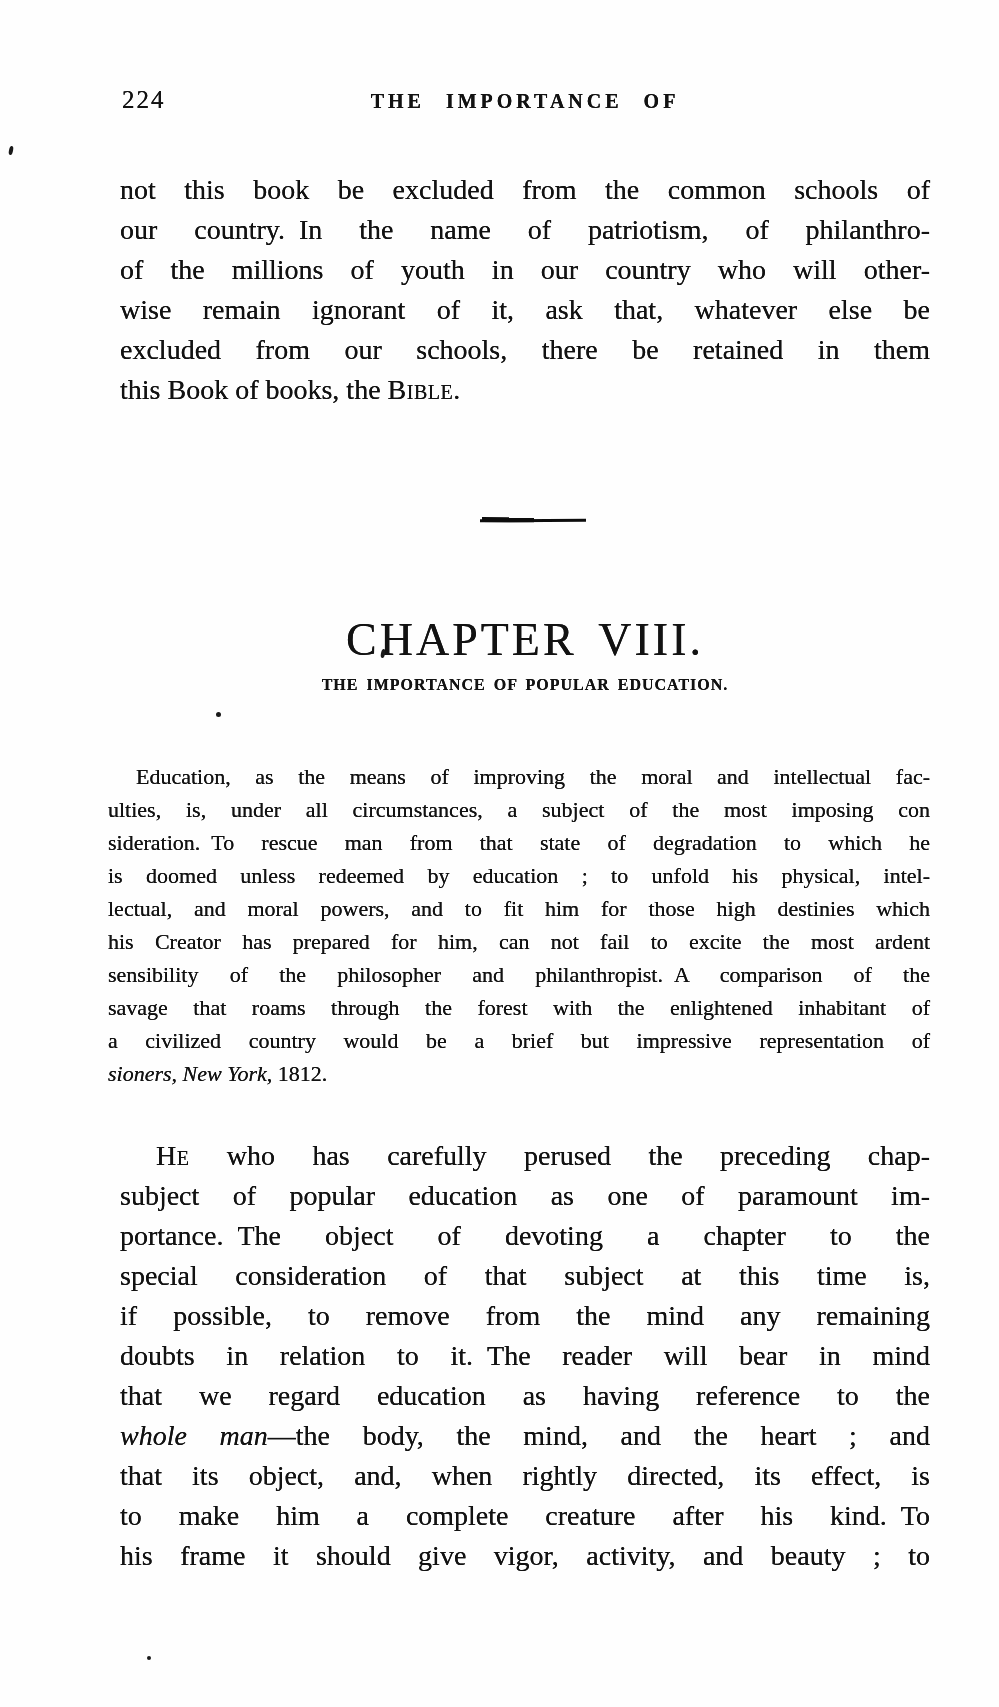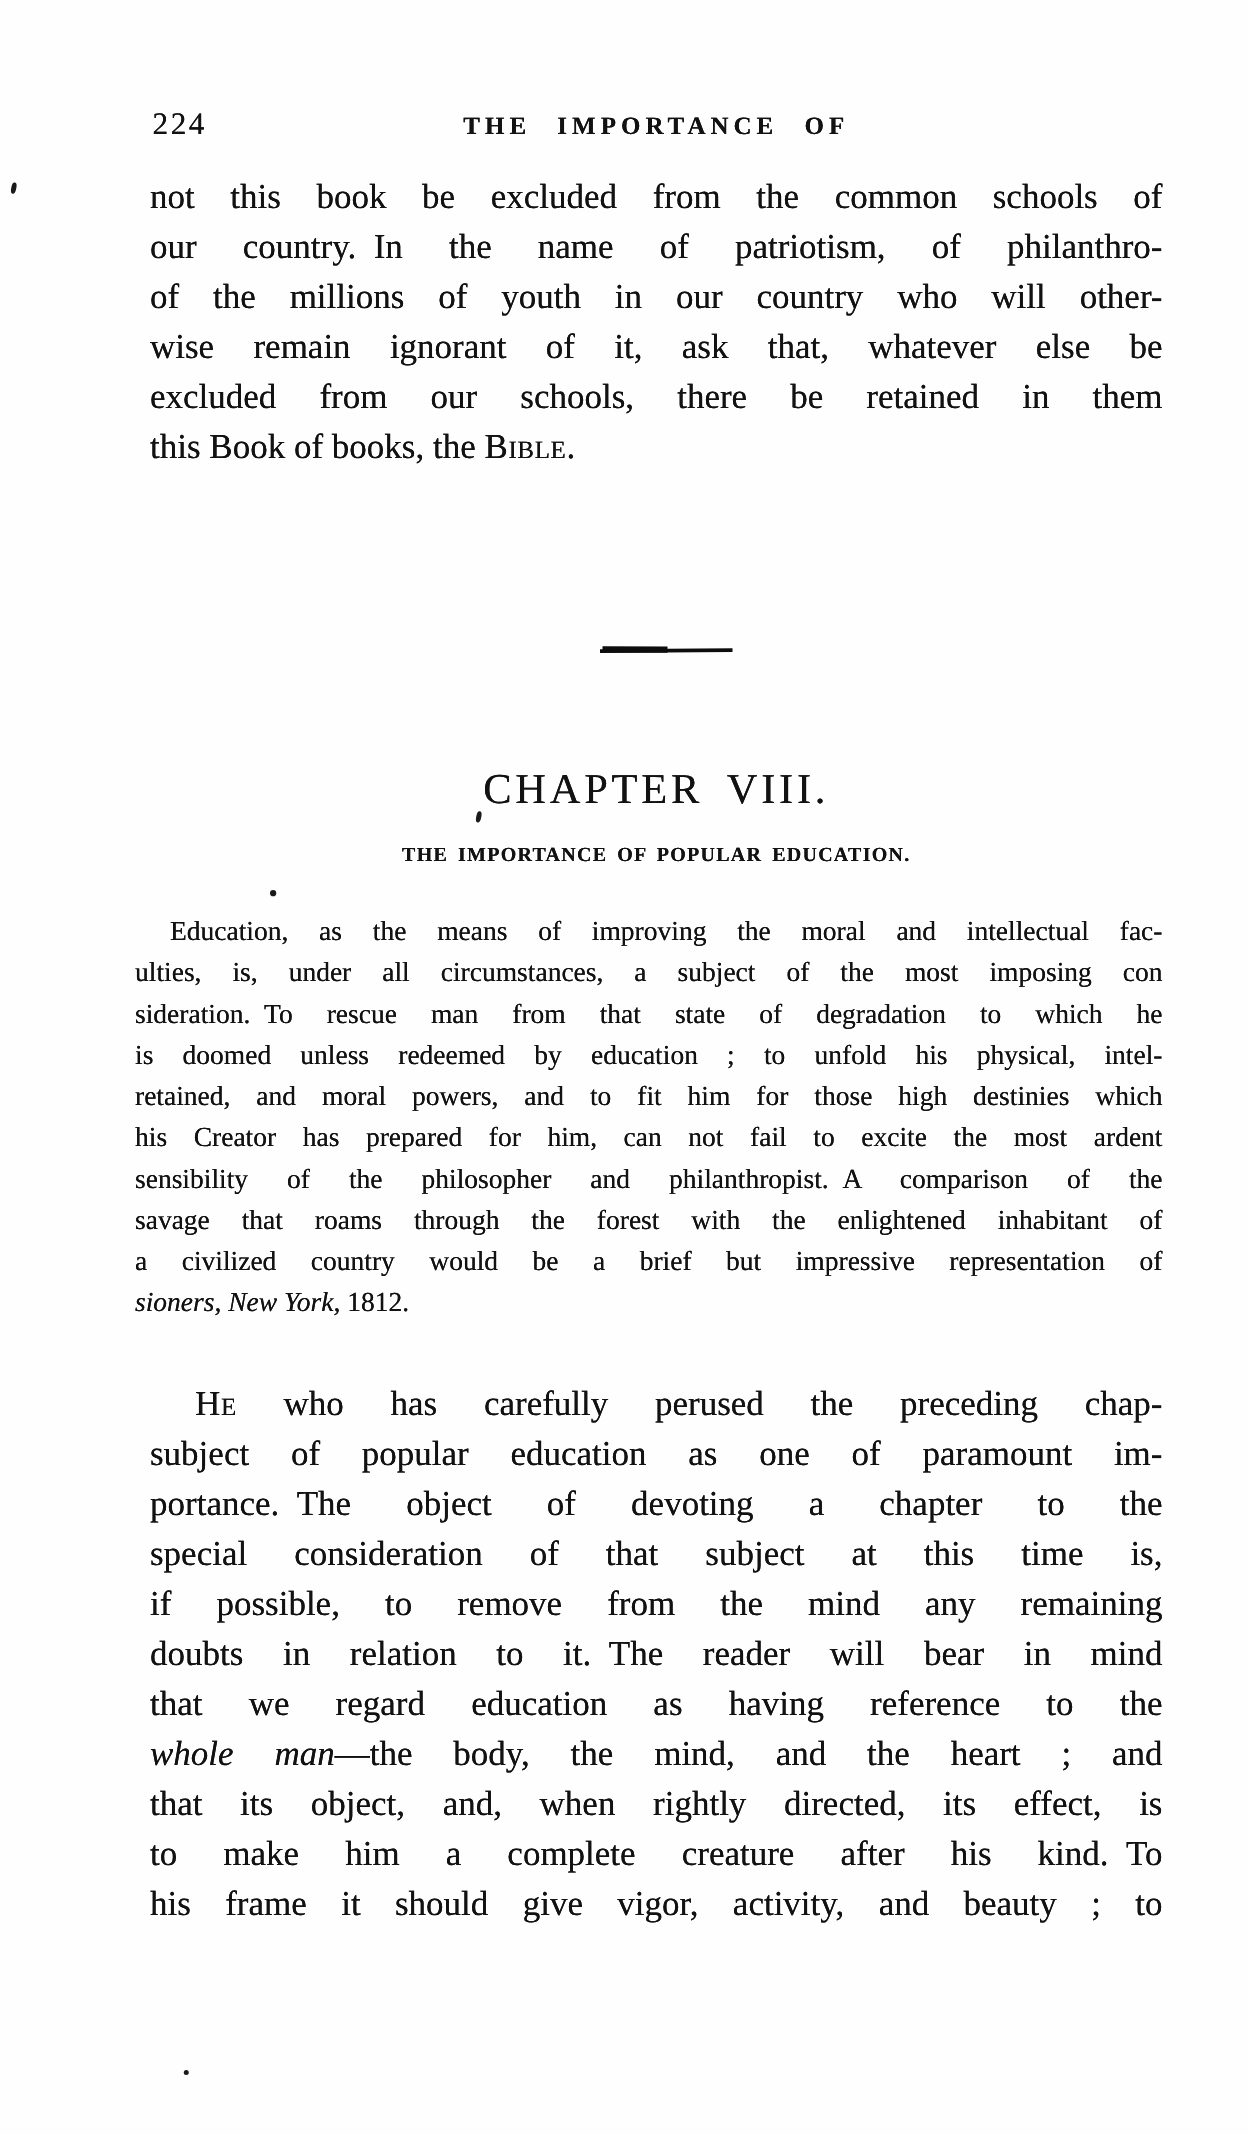--- a/index.html
+++ b/index.html
@@ -23,21 +23,21 @@
     font-size: 25px; font-weight: normal; letter-spacing: 2px;
   }
   .running-title {
     position: absolute; left: 0; right: 0; top: 4px;
     text-align: center;
     font-size: 20px; font-weight: bold;
     letter-spacing: 4px; word-spacing: 12px;
   }
 
   
-  .block { position: absolute; }
+  .block { position: absolute; margin-top: 32px; }
   .line {
     text-align: justify;
     text-align-last: justify;
     white-space: normal;
   }
   .line.last { text-align-last: left; }
 
   .intro {
     top: 138px; left: 120px; width: 810px;
     font-size: 28px; line-height: 40px;
@@ -50,21 +50,21 @@
   }
   .divider::before {
     content: ""; position: absolute; left: 2px; top: -2px;
     width: 52px; height: 5px; background: #0d0d0d;
     transform: rotate(0.6deg);
   }
 
   .chapter-heading {
     position: absolute; top: 613px; left: 120px; width: 810px;
     text-align: center;
-    font-size: 34px; letter-spacing: 3px; word-spacing: 8px;
+    font-size: 46px; letter-spacing: 3px; word-spacing: 8px;
   }
   .chapter-subtitle {
     position: absolute; top: 676px; left: 120px; width: 810px;
     text-align: center;
     font-size: 16px; font-weight: bold; letter-spacing: 1px; word-spacing: 3px;
   }
 
   .epigraph {
     top: 728px; left: 108px; width: 822px;
     font-size: 22px; line-height: 33px;
@@ -106,21 +106,21 @@
   <div class="divider"></div>
 
   <div class="chapter-heading">CHAPTER VIII.</div>
   <div class="chapter-subtitle">THE IMPORTANCE OF POPULAR EDUCATION.</div>
 
   <div class="block epigraph">
       <div class="line"><span>Education, as the means of improving the moral and intellectual fac-</span></div>
       <div class="line"><span>ulties, is, under all circumstances, a subject of the most imposing con</span></div>
       <div class="line"><span>sideration. To rescue man from that state of degradation to which he</span></div>
       <div class="line"><span>is doomed unless redeemed by education ; to unfold his physical, intel-</span></div>
-      <div class="line"><span>retained, and moral powers, and to fit him for those high destinies which</span></div>
+      <div class="line"><span>lectual, and moral powers, and to fit him for those high destinies which</span></div>
       <div class="line"><span>his Creator has prepared for him, can not fail to excite the most ardent</span></div>
       <div class="line"><span>sensibility of the philosopher and philanthropist. A comparison of the</span></div>
       <div class="line"><span>savage that roams through the forest with the enlightened inhabitant of</span></div>
       <div class="line"><span>a civilized country would be a brief but impressive representation of</span></div>
       <div class="line last"><span class="i">sioners, New York,</span><span> 1812.</span></div>
     </div>
 
   <div class="block body-par">
       <div class="line"><span class="sc">He</span><span> who has carefully perused the preceding chap-</span></div>
       <div class="line"><span>subject of popular education as one of paramount im-</span></div>

